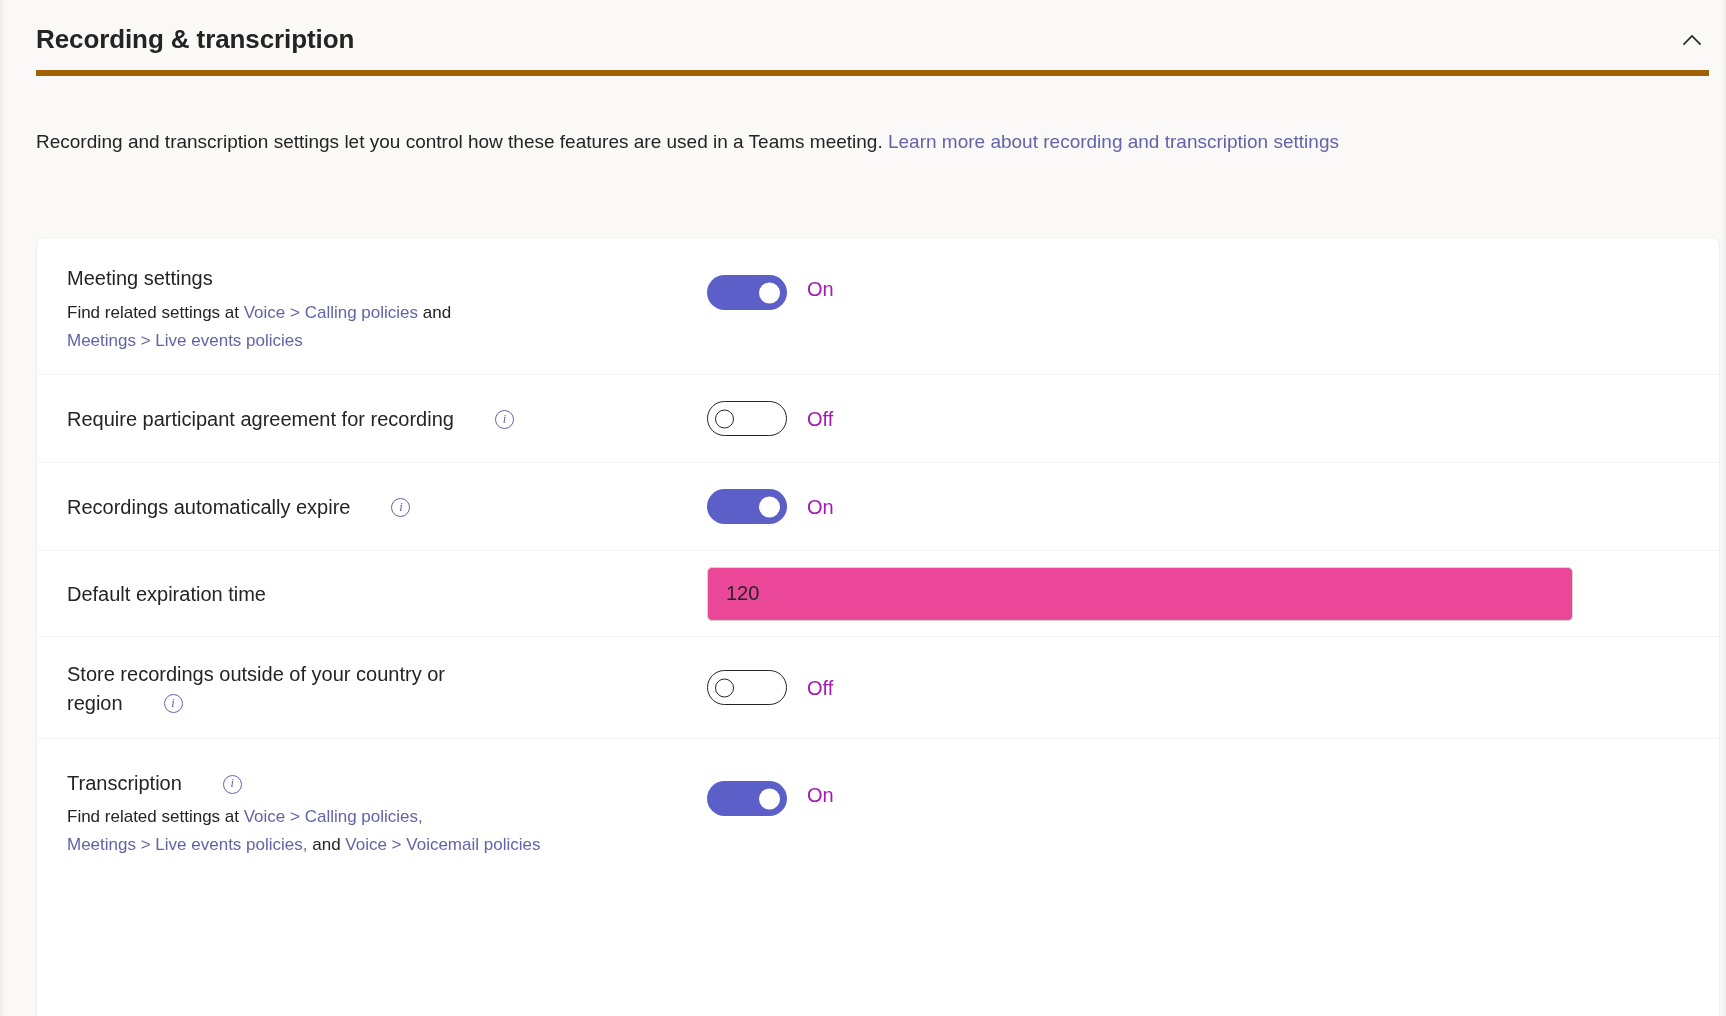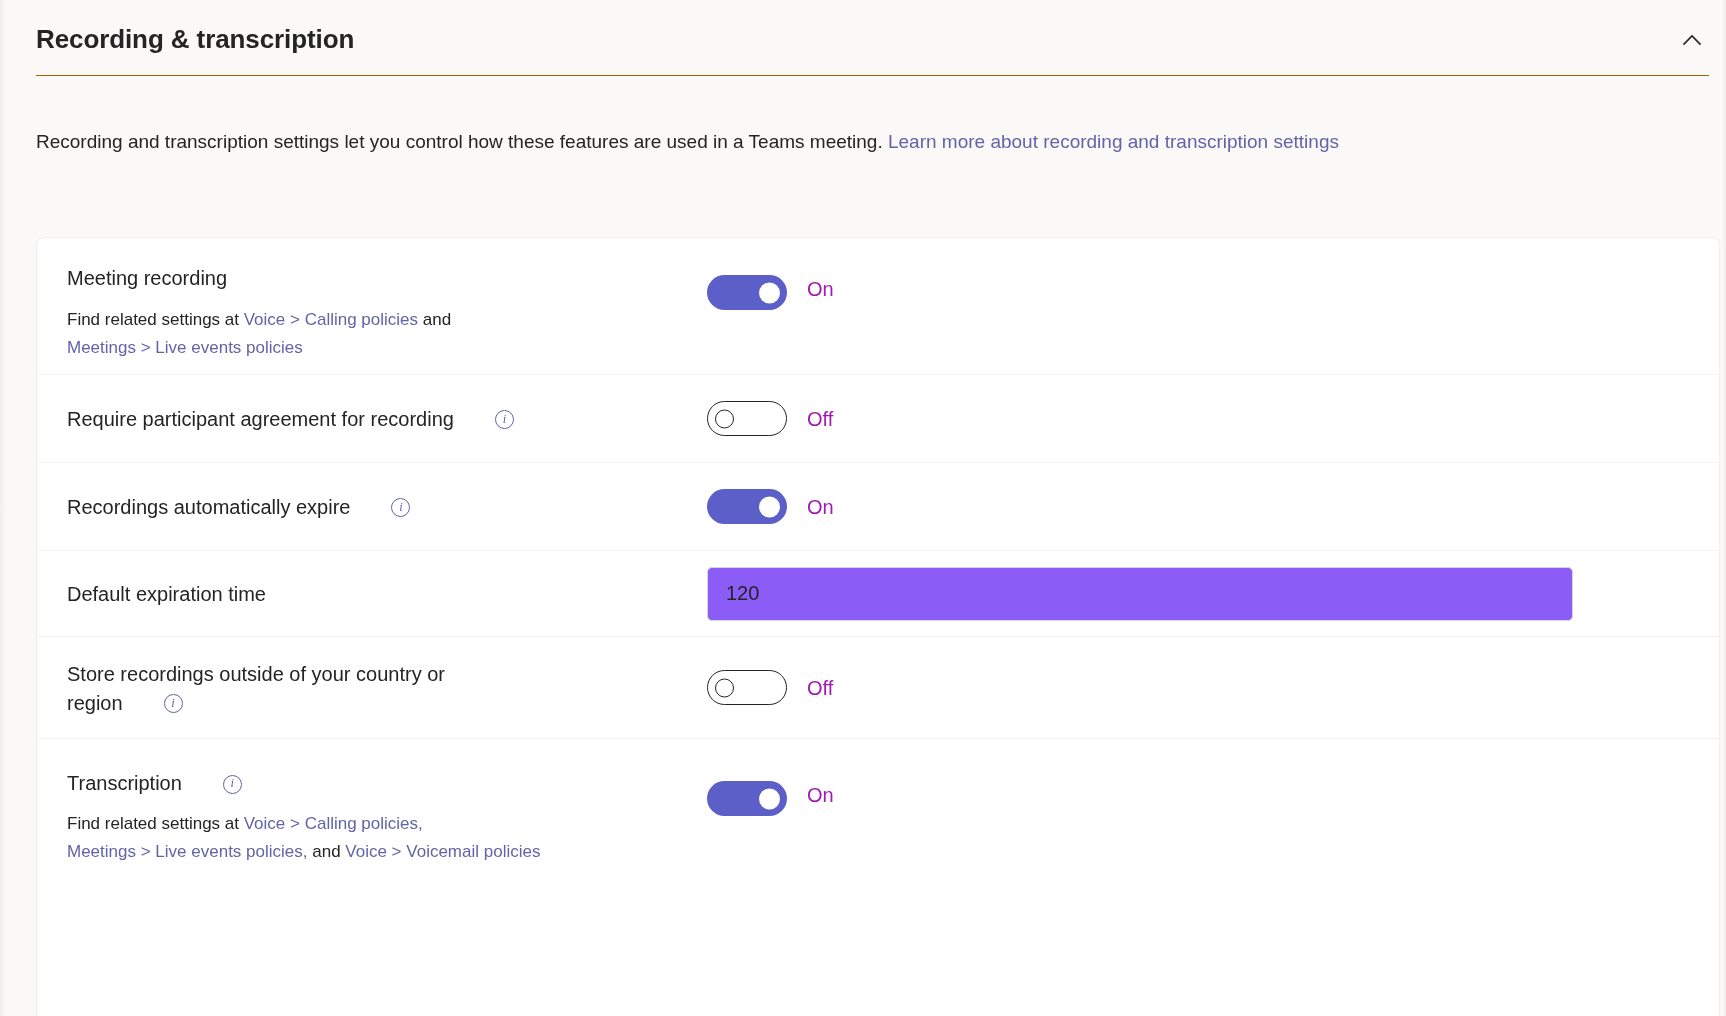--- a/index.html
+++ b/index.html
@@ -40,21 +40,21 @@
 
   
   .section-header {
     position: absolute;
     left: 36px; top: 22px;
     width: 1673px;
     height: 54px;
     display: flex;
     align-items: flex-start;
     justify-content: space-between;
-    border-bottom: 1px solid #a16207;
+    border-bottom: 6px solid #a16207;
   }
   .section-title {
     font-size: 26px;
     font-weight: bold;
     line-height: 34px;
     letter-spacing: -0.1px;
     color: #242424;
     white-space: nowrap;
   }
   .collapse-btn {
@@ -125,21 +125,21 @@
   }
   .label-title-inline {
     font-size: 20px;
     line-height: 30px;
     color: #242424;
   }
   .label-sub {
     font-size: 17px;
     line-height: 28px;
     color: #242424;
-    margin-top: 13px;
+    margin-top: 6px;
   }
 
   
   .info-icon {
     display: inline-flex;
     align-items: center;
     justify-content: center;
     width: 19px; height: 19px;
     border: 1.4px solid #6264a7;
     border-radius: 50%;
@@ -205,21 +205,21 @@
     color: #a21caf;
     margin-left: 20px;
     white-space: nowrap;
   }
 
   .text-input {
     width: 866px;
     height: 54px;
     border: 1px solid #d6d3d1;
     border-radius: 5px;
-    background: #8b5cf6;
+    background: #ec4899;
     font-family: "Liberation Sans", sans-serif;
     font-size: 20px;
     color: #242424;
     padding: 0 18px;
     outline: none;
   }
 
   
   .row-meeting-recording { height: 137px; padding-top: 25px; }
   .row-require-agreement { height: 88px; align-items: center; padding-top: 0; }
@@ -248,21 +248,21 @@
       </span>
     </div>
   </div>
 
   <div class="intro"><span>Recording and transcription settings let you control how these features are used in a Teams meeting. </span><a class="link">Learn more about recording and transcription settings</a></div>
 
   <div class="card">
 
     <div class="row row-meeting-recording">
       <div class="row-label">
-        <div class="label-title-inline">Meeting recording</div>
+        <div class="label-title-inline">Meeting settings</div>
         <div class="label-sub"><span>Find related settings at </span><a class="link">Voice &gt; Calling policies</a><span> and</span><br><a class="link">Meetings &gt; Live events policies</a></div>
       </div>
       <div class="row-control">
         <div class="toggle on">
           <div class="knob"></div>
         </div>
         <div class="toggle-state">On</div>
       </div>
     </div>
 

